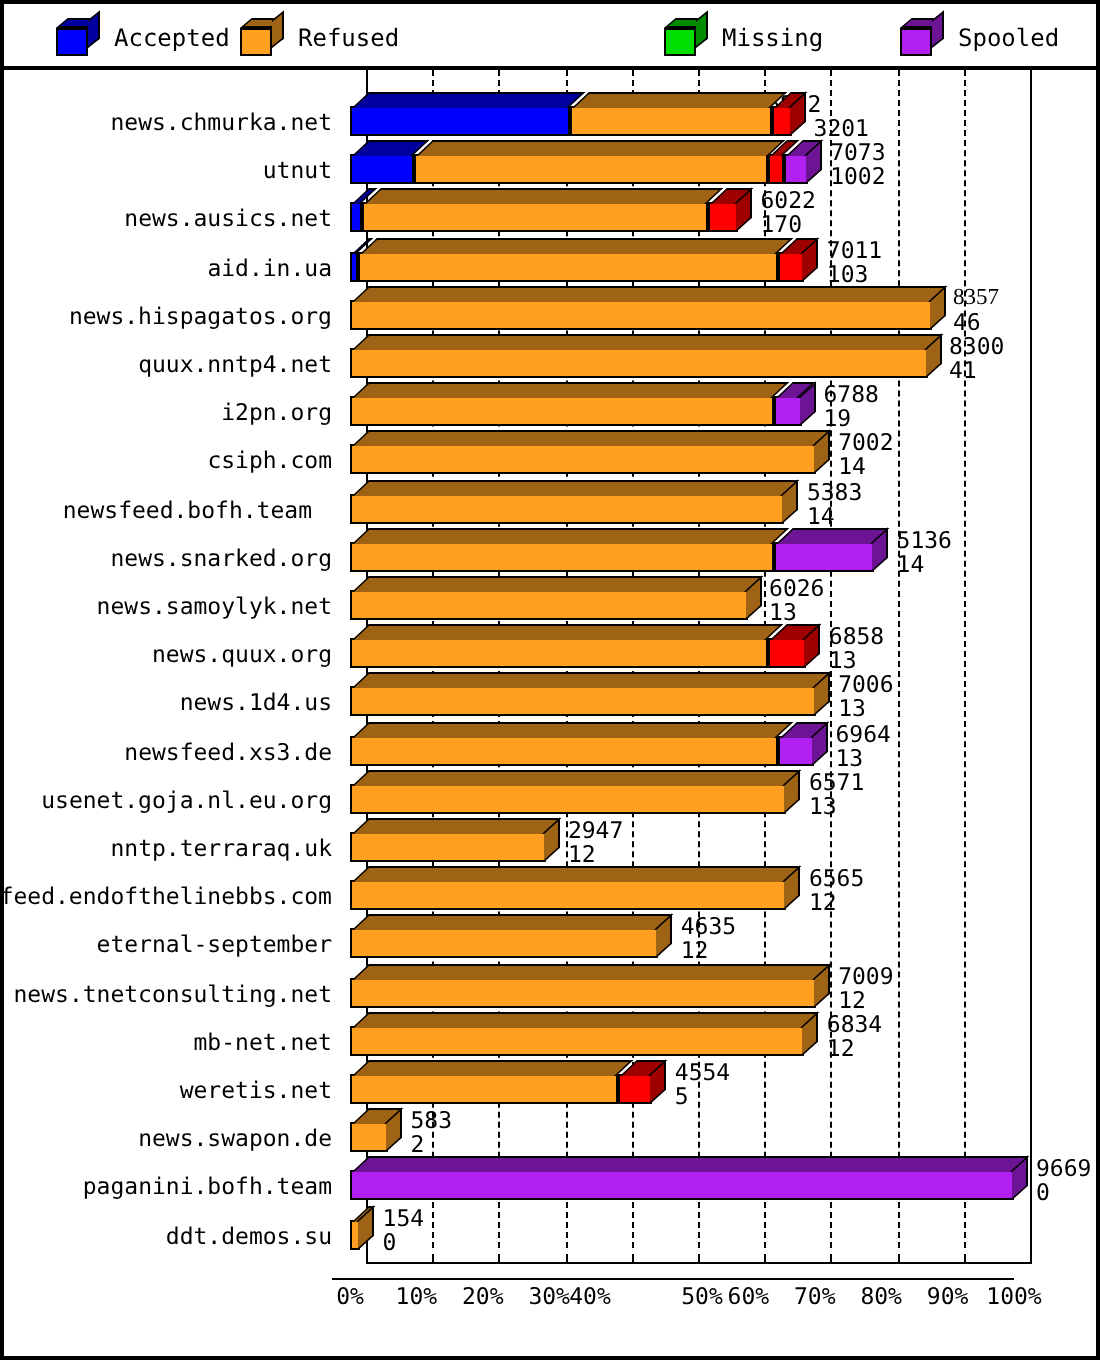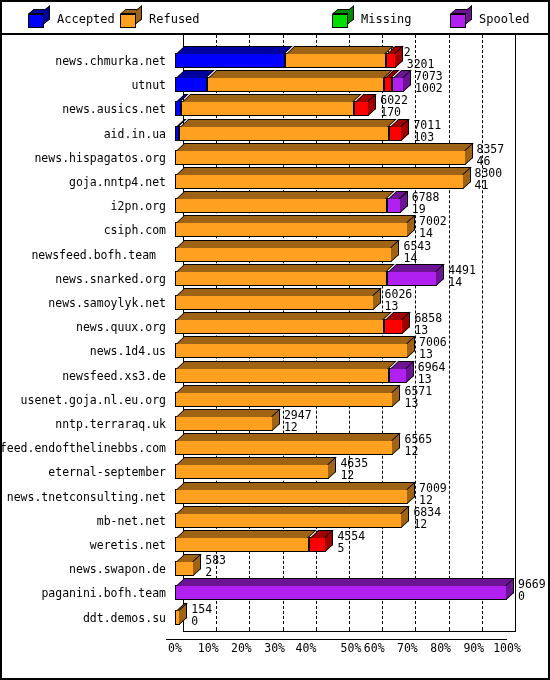--- a/index.html
+++ b/index.html
@@ -147,23 +147,23 @@
         <div class="captop" style="background:rgb(158,0,0)"></div>
         <div class="capside" style="background:rgb(158,0,0)"></div>
       </div>
       <div class="vval" style="left: 411.42px; top: 84.6px;">7011</div>
       <div class="vval" style="left: 411.42px; top: 96.6px;">103</div>
       <div class="ylabel" style="top: 117.8px; right: 382px;">news.hispagatos.org</div>
       <div class="seg" style="left: 173px; top: 114.8px; width: 290.5px; background: rgb(255, 160, 32); z-index: 20;">
         <div class="captop" style="background:rgb(158,99,20)"></div>
         <div class="capside" style="background:rgb(158,99,20)"></div>
       </div>
-      <div class="vval" style="left: 474.5px; top: 108.8px;">8357</div>
+      <div class="vval" style="left: 474.5px; top: 108.8px; font-family: Liberation Serif, serif;">8357</div>
       <div class="vval" style="left: 474.5px; top: 120.8px;">46</div>
-      <div class="ylabel" style="top: 142px; right: 382px;">goja.nntp4.net</div>
+      <div class="ylabel" style="top: 142px; right: 382px;">quux.nntp4.net</div>
       <div class="seg" style="left: 173px; top: 139px; width: 288.508px; background: rgb(255, 160, 32); z-index: 20;">
         <div class="captop" style="background:rgb(158,99,20)"></div>
         <div class="capside" style="background:rgb(158,99,20)"></div>
       </div>
       <div class="vval" style="left: 472.508px; top: 133px;">8300</div>
       <div class="vval" style="left: 472.508px; top: 145px;">41</div>
       <div class="ylabel" style="top: 166.2px; right: 382px;">i2pn.org</div>
       <div class="seg" style="left: 173px; top: 163.2px; width: 212.48px; background: rgb(255, 160, 32); z-index: 20;">
         <div class="captop" style="background:rgb(158,99,20)"></div>
       </div>
@@ -178,31 +178,31 @@
         <div class="captop" style="background:rgb(158,99,20)"></div>
         <div class="capside" style="background:rgb(158,99,20)"></div>
       </div>
       <div class="vval" style="left: 417.064px; top: 181.4px;">7002</div>
       <div class="vval" style="left: 417.064px; top: 193.4px;">14</div>
       <div class="ylabel" style="top: 214.6px; right: 392px;">newsfeed.bofh.team</div>
       <div class="seg" style="left: 173px; top: 211.6px; width: 217.46px; background: rgb(255, 160, 32); z-index: 20;">
         <div class="captop" style="background:rgb(158,99,20)"></div>
         <div class="capside" style="background:rgb(158,99,20)"></div>
       </div>
-      <div class="vval" style="left: 401.46px; top: 205.6px;">6543</div>
+      <div class="vval" style="left: 401.46px; top: 205.6px;">5383</div>
       <div class="vval" style="left: 401.46px; top: 217.6px;">14</div>
       <div class="ylabel" style="top: 238.8px; right: 382px;">news.snarked.org</div>
       <div class="seg" style="left: 173px; top: 235.8px; width: 212.48px; background: rgb(255, 160, 32); z-index: 20;">
         <div class="captop" style="background:rgb(158,99,20)"></div>
       </div>
       <div class="seg" style="left: 385.48px; top: 235.8px; width: 49.8px; background: rgb(176, 32, 240); z-index: 19;">
         <div class="captop" style="background:rgb(109,20,149)"></div>
         <div class="capside" style="background:rgb(109,20,149)"></div>
       </div>
-      <div class="vval" style="left: 446.28px; top: 229.8px;">4491</div>
+      <div class="vval" style="left: 446.28px; top: 229.8px;">5136</div>
       <div class="vval" style="left: 446.28px; top: 241.8px;">14</div>
       <div class="ylabel" style="top: 263px; right: 382px;">news.samoylyk.net</div>
       <div class="seg" style="left: 173px; top: 260px; width: 198.536px; background: rgb(255, 160, 32); z-index: 20;">
         <div class="captop" style="background:rgb(158,99,20)"></div>
         <div class="capside" style="background:rgb(158,99,20)"></div>
       </div>
       <div class="vval" style="left: 382.536px; top: 254px;">6026</div>
       <div class="vval" style="left: 382.536px; top: 266px;">13</div>
       <div class="ylabel" style="top: 287.2px; right: 382px;">news.quux.org</div>
       <div class="seg" style="left: 173px; top: 284.2px; width: 209.16px; background: rgb(255, 160, 32); z-index: 20;">
@@ -310,21 +310,21 @@
       <div class="axisline" style="left: 513px; top: 0px; width: 1px; height: 596.8px;"></div>
       <div class="tick" style="left: 181px; top: 591.8px; height: 5px;"></div>
       <div class="xtick-lab" style="left: 151px; width: 44px; top: 607.8px;">0%</div>
       <div class="tick" style="left: 214.2px; top: 591.8px; height: 5px;"></div>
       <div class="xtick-lab" style="left: 184.2px; width: 44px; top: 607.8px;">10%</div>
       <div class="tick" style="left: 247.4px; top: 591.8px; height: 5px;"></div>
       <div class="xtick-lab" style="left: 217.4px; width: 44px; top: 607.8px;">20%</div>
       <div class="tick" style="left: 280.6px; top: 591.8px; height: 5px;"></div>
       <div class="xtick-lab" style="left: 250.6px; width: 44px; top: 607.8px;">30%</div>
       <div class="tick" style="left: 313.8px; top: 591.8px; height: 5px;"></div>
-      <div class="xtick-lab" style="left: 282px; width: 44px; top: 607.8px;">40%</div>
+      <div class="xtick-lab" style="left: 271px; width: 44px; top: 607.8px;">40%</div>
       <div class="tick" style="left: 347px; top: 591.8px; height: 5px;"></div>
       <div class="xtick-lab" style="left: 317px; width: 64px; top: 607.8px;">50%</div>
       <div class="tick" style="left: 380.2px; top: 591.8px; height: 5px;"></div>
       <div class="xtick-lab" style="left: 350.2px; width: 44px; top: 607.8px;">60%</div>
       <div class="tick" style="left: 413.4px; top: 591.8px; height: 5px;"></div>
       <div class="xtick-lab" style="left: 383.4px; width: 44px; top: 607.8px;">70%</div>
       <div class="tick" style="left: 446.6px; top: 591.8px; height: 5px;"></div>
       <div class="xtick-lab" style="left: 416.6px; width: 44px; top: 607.8px;">80%</div>
       <div class="tick" style="left: 479.8px; top: 591.8px; height: 5px;"></div>
       <div class="xtick-lab" style="left: 449.8px; width: 44px; top: 607.8px;">90%</div>

